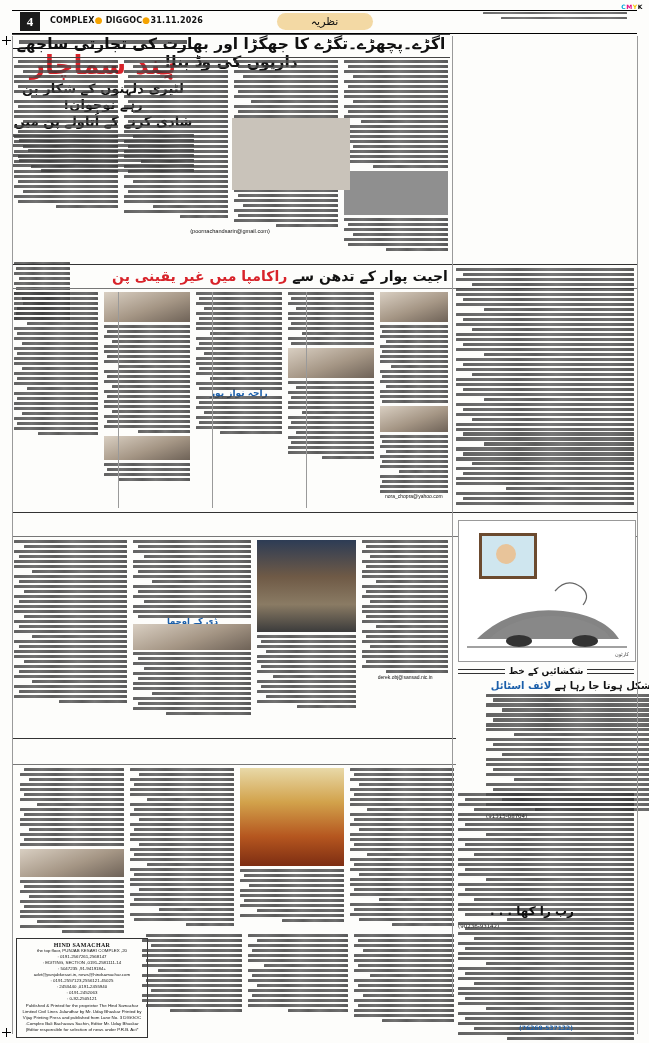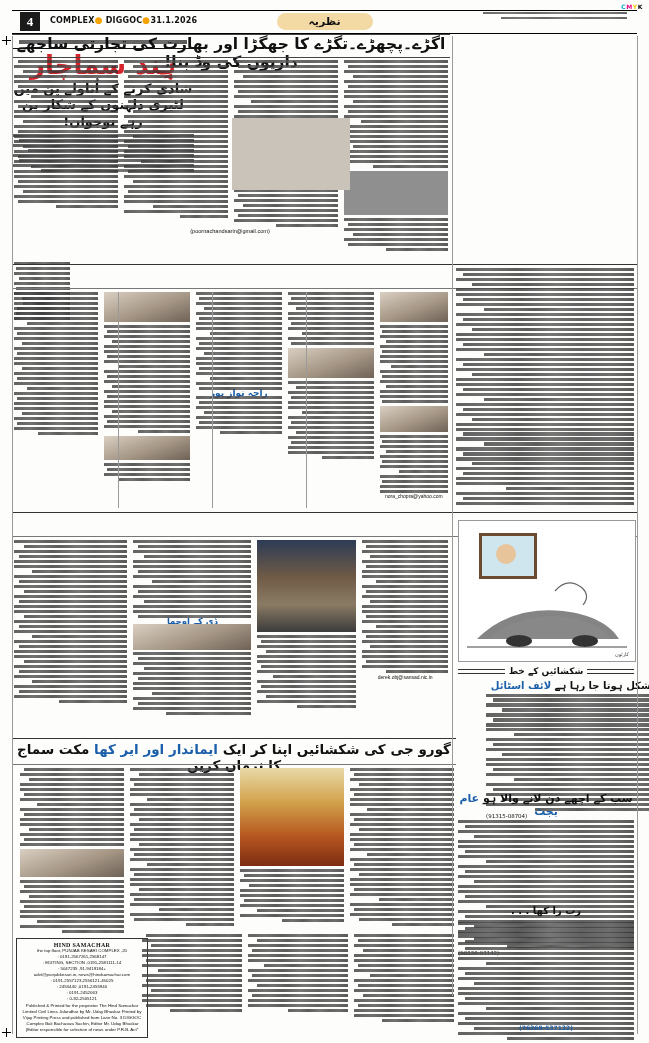--- a/index.html
+++ b/index.html
@@ -28,21 +28,21 @@
   .crop-bl{position:absolute;left:2px;bottom:6px;width:9px;height:9px;}
   .crop-bl:before{content:"";position:absolute;left:4px;top:0;width:1px;height:9px;background:#000}
   .crop-bl:after{content:"";position:absolute;left:0;top:4px;width:9px;height:1px;background:#000}
 
   .topbar{position:absolute;left:12px;top:10px;width:625px;height:22px;
           border-top:1.4px solid #000;border-bottom:1.4px solid #000;display:flex;align-items:center;}
   .topbar .leftnote{position:absolute;right:10px;top:1px;width:150px;}
   .topbar .leftnote .tx{height:2.4px;margin-bottom:2.2px;opacity:.75}
   .nazariya{position:absolute;left:0;right:0;margin:auto;top:2px;width:96px;height:17px;
             background:#f3d9a4;border-radius:9px;display:flex;align-items:center;justify-content:center;}
-  .nazariya span{font-size:11px;font-weight:bold;color:#111;letter-spacing:1px}
+  .nazariya span{font-size:11px;font-weight:normal;color:#111;letter-spacing:1px}
   .dateline{position:absolute;left:38px;top:4px;font-size:8px;font-weight:bold;letter-spacing:.2px;white-space:nowrap}
   .dateline .dot{color:#f5a300;font-size:9px}
   .pageno{position:absolute;left:8px;top:1px;width:20px;height:19px;background:#1b1b1b;color:#fff;
           font-size:13px;font-weight:bold;display:flex;align-items:center;justify-content:center;
           font-family:"Liberation Serif",serif;}
 
   
   .masthead{position:absolute;right:455px;top:34px;width:182px;}
   .mh-strap{height:13px;border-top:1px solid #111;border-bottom:1px solid #111;margin-bottom:3px;
             display:flex;align-items:center;justify-content:center;}
@@ -92,32 +92,32 @@
 
   <div class="topbar">
     <div class="leftnote">
       <span class="tx s2"></span>
         <span class="tx s4"></span>
     </div>
     <div class="nazariya">
       <span>نظریہ</span>
     </div>
     <div class="dateline">
-      <span>31.1.2026</span><span class="dot">●</span><span>COMPLEX</span><span class="dot">●</span>&nbsp;<span>DIGGOC</span>
+      <span>31.11.2026</span><span class="dot">●</span><span>COMPLEX</span><span class="dot">●</span>&nbsp;<span>DIGGOC</span>
     </div>
     <div class="pageno">4</div>
   </div>
 
   <div class="masthead">
     <div class="mh-strap">
         <span class="tx"></span>
       </div>
     <div class="mh-title">ہِند سماچار</div>
+    <div class="mh-sub">لٹیری دلہنوں کے شکار بن رہے نوجوان!</div>
     <div class="mh-sub">شادی کرنے کے اُتاولے پن میں</div>
-    <div class="mh-sub">لٹیری دلہنوں کے شکار بن رہے نوجوان!</div>
     <div class="body-col" style="margin-top:4px">
       <span class="tx s1"></span>
         <span class="tx s2"></span>
         <span class="tx s1"></span>
       <span class="tx s3"></span>
         <span class="tx s1"></span>
         <span class="tx s2"></span>
       <span class="tx s1"></span>
         <span class="tx s4"></span>
     </div>
@@ -275,20 +275,24 @@
       <span class="tx s2"></span>
       <span class="tx s1"></span>
       <span class="tx s1"></span>
     <span class="tx s4"></span>
       <span class="tx s1"></span>
       <span class="tx s2"></span>
       <span class="tx s1"></span>
   </div>
 
   <div style="position:absolute;left:12px;top:264px;width:625px;border-top:1.5px solid #333"></div>
+  <div class="hl" style="position:absolute;left:100px;top:268px;width:360px;font-size:14px">
+    <span>اجیت پوار کے تدھن سے</span>
+    <span class="red">راکامپا میں غیر یقینی پن</span>
+  </div>
   <div style="position:absolute;left:12px;top:288px;width:625px;border-top:1px solid #777"></div>
 
   <div style="position:absolute;left:14px;top:292px;width:434px;height:218px;display:flex;gap:6px;direction:rtl">
     <div class="body-col" style="width:70px">
       <div class="ph portrait" style="height:30px;margin-bottom:3px"></div>
       <span class="tx s1"></span>
         <span class="tx s2"></span>
         <span class="tx s1"></span>
         <span class="tx s3"></span>
       <span class="tx s1"></span>
@@ -672,24 +676,20 @@
         <span class="tx s2"></span>
       <span class="tx s1"></span>
         <span class="tx s3"></span>
         <span class="tx s1"></span>
         <span class="tx s5"></span>
     </div>
     <div style="font-size:5.5px;text-align:left;direction:ltr;margin-top:2px">(91315-08704)</div>
   </div>
 
   <div style="position:absolute;left:458px;top:793px;width:176px">
-    <div class="hl" style="font-size:11px;margin-bottom:2px">
-      <span>سب کے اچھے دن لانے والا ہو</span>
-      <span class="blue">عام بجٹ</span>
-    </div>
     <div class="body-col">
       <span class="tx s1"></span>
         <span class="tx s2"></span>
         <span class="tx s1"></span>
         <span class="tx s3"></span>
       <span class="tx s1"></span>
         <span class="tx s1"></span>
         <span class="tx s2"></span>
         <span class="tx s1"></span>
       <span class="tx s4"></span>
@@ -707,21 +707,21 @@
       <span class="tx s1"></span>
         <span class="tx s3"></span>
         <span class="tx s1"></span>
         <span class="tx s1"></span>
       <span class="tx s2"></span>
         <span class="tx s5"></span>
     </div>
     <div style="font-size:5.5px;text-align:left;direction:ltr;margin-top:2px">(90236-93142)</div>
   </div>
 
-  <div class="hl red" style="position:absolute;left:458px;top:905px;width:176px;font-size:10px">رب را کھا . . .</div>
+  <div class="hl red" style="position:absolute;left:444px;top:905px;width:176px;font-size:12px">رب را کھا . . .</div>
   <div class="body-col" style="position:absolute;left:458px;top:922px;width:176px">
     <span class="tx s1"></span>
       <span class="tx s2"></span>
       <span class="tx s1"></span>
       <span class="tx s3"></span>
     <span class="tx s1"></span>
       <span class="tx s2"></span>
       <span class="tx s1"></span>
       <span class="tx s1"></span>
     <span class="tx s4"></span>
@@ -737,25 +737,20 @@
       <span class="tx s1"></span>
       <span class="tx s2"></span>
     <span class="tx s1"></span>
       <span class="tx s3"></span>
       <span class="tx s1"></span>
       <span class="tx s5"></span>
   </div>
   <div style="position:absolute;left:458px;bottom:12px;width:176px;font-size:6px;text-align:center;direction:ltr;color:#1b5faa;font-weight:bold">(76269-537132)</div>
 
   <div style="position:absolute;left:12px;top:738px;width:444px;border-top:1.5px solid #333"></div>
-  <div class="hl" style="position:absolute;left:14px;top:742px;width:440px;font-size:13.5px">
-    <span>گورو جی کی شکشائیں اپنا کر ایک</span>
-    <span class="blue">ایماندار اور ایر کھا</span>
-    <span>مکت سماج کا نرمان کریں</span>
-  </div>
   <div style="position:absolute;left:12px;top:764px;width:444px;border-top:1px solid #777"></div>
 
   <div style="position:absolute;left:14px;top:768px;width:440px;height:160px;display:flex;gap:6px;direction:rtl">
     <div class="body-col" style="width:104px">
       <span class="tx s1"></span>
         <span class="tx s2"></span>
         <span class="tx s1"></span>
         <span class="tx s3"></span>
       <span class="tx s1"></span>
         <span class="tx s2"></span>

